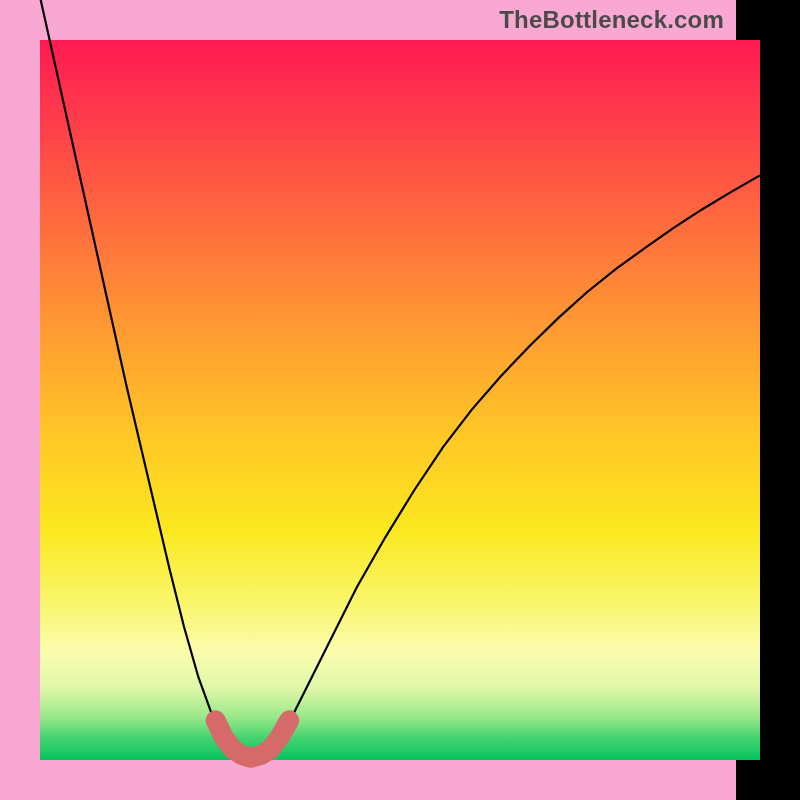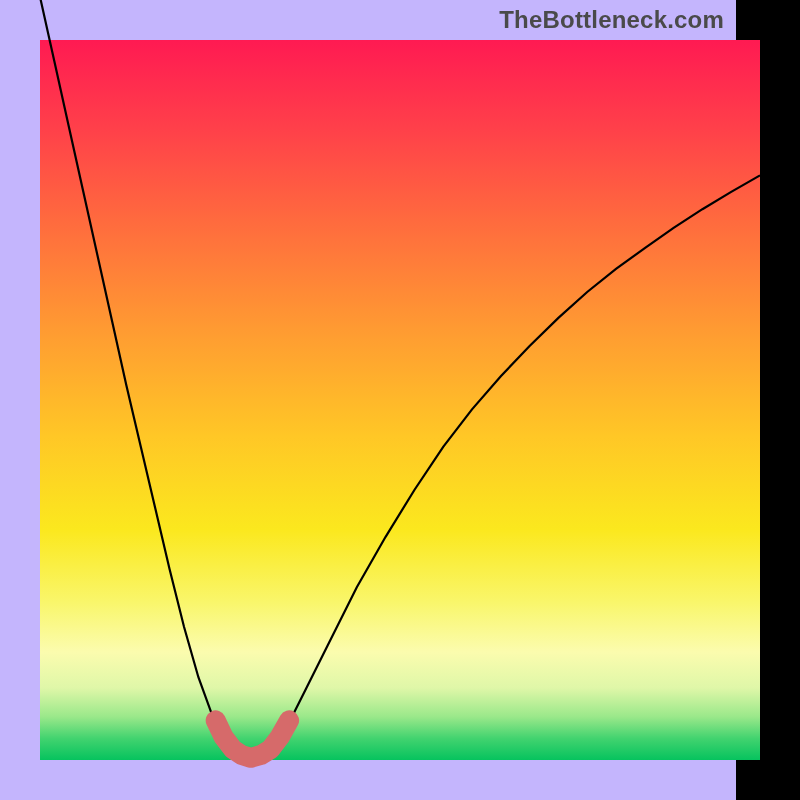--- a/index.html
+++ b/index.html
@@ -9,21 +9,21 @@
     height: 800px;
     background: #000;
     overflow: hidden;
   }
   .frame {
     position: absolute;
     left: 0;
     top: 0;
     width: 736px;
     height: 800px;
-    background: #c4b5fd;
+    background: #f9a8d4;
   }
   .plot {
     position: absolute;
     left: 40px;
     top: 40px;
     width: 720px;
     height: 720px;
     background: linear-gradient(to bottom,
       #ff1a52 0%,
       #ff3f4a 12%,

